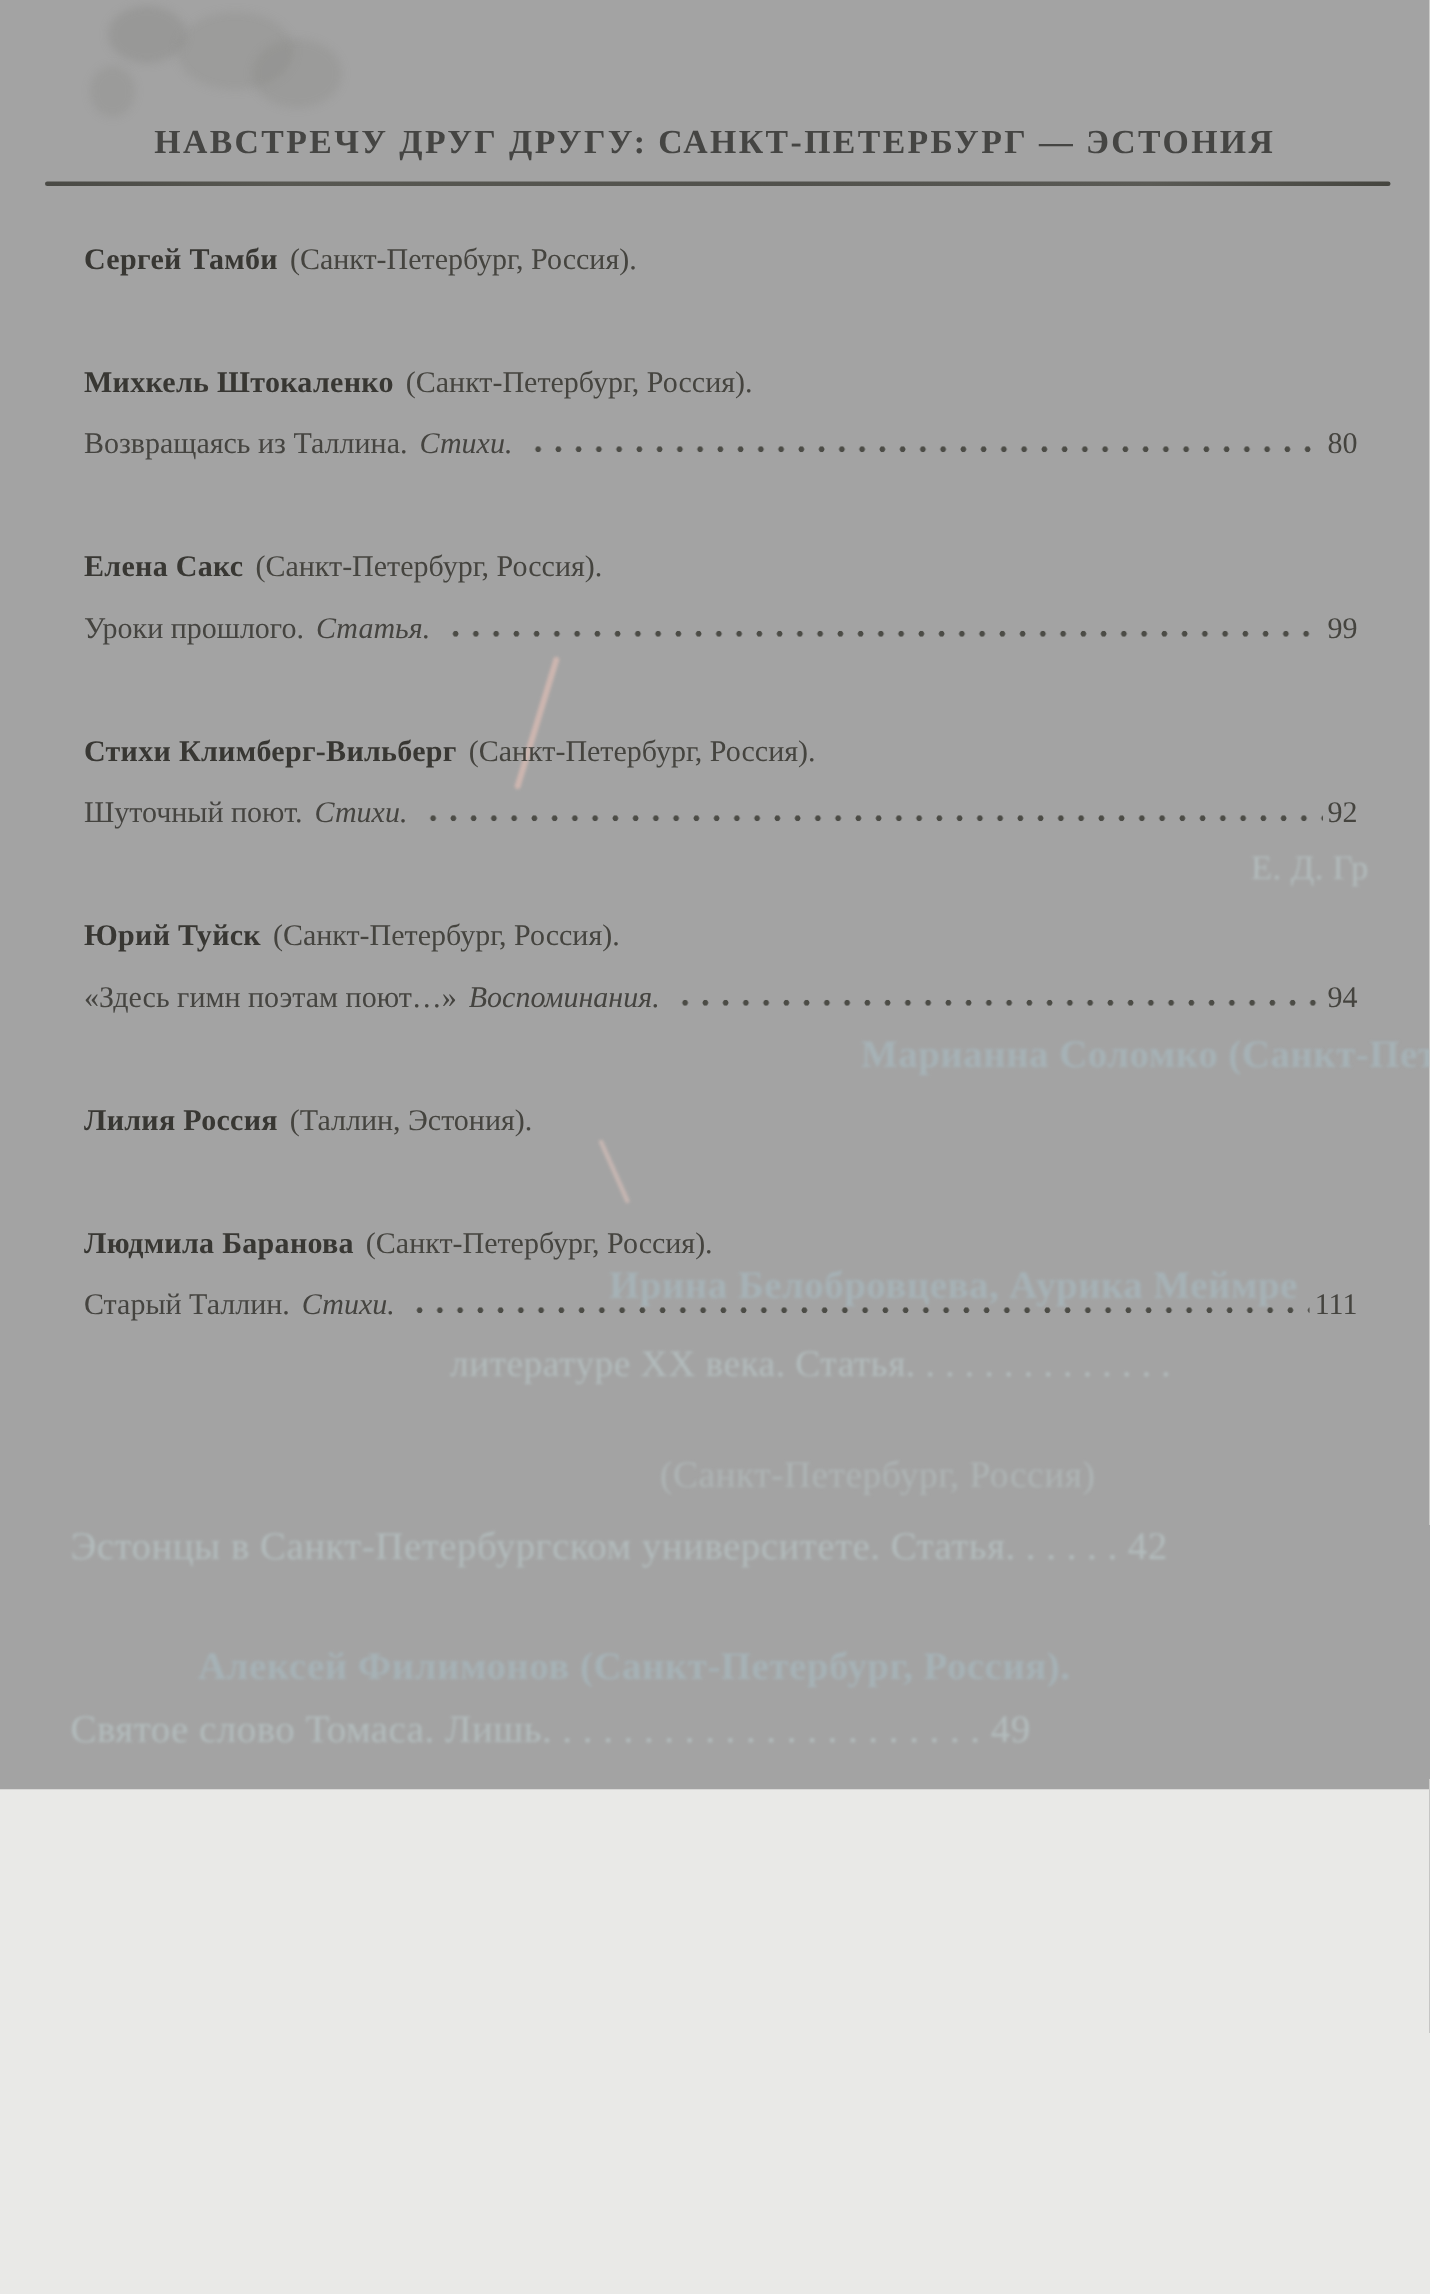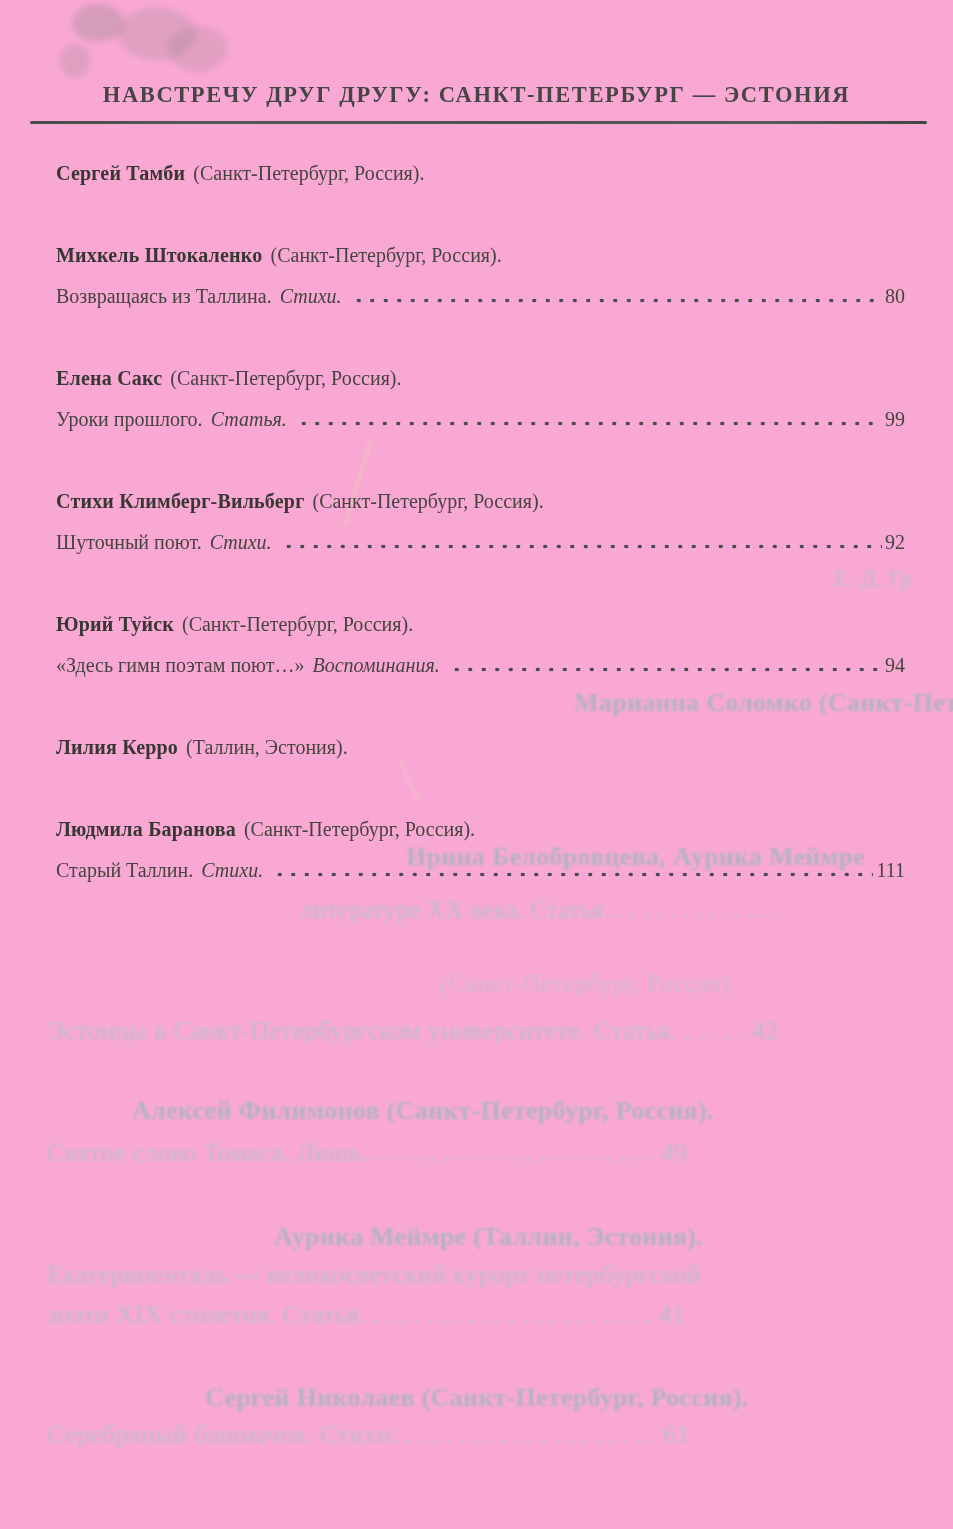--- a/index.html
+++ b/index.html
@@ -1,20 +1,20 @@
 <!DOCTYPE html>
 <html><head>
 <meta charset="utf-8">
 <style>
   html,body{margin:0;padding:0;background:#e9e9e7;}
   .page{
     position:relative;
-    width:953px;height:1529px;
+    width:953px;height:1193px;
     margin:0 auto;
-    background:#f9a8d4;
+    background:#a3a3a3;
     overflow:hidden;
     font-family:"Liberation Serif","DejaVu Serif",serif;
     color:#454440;
   }
   
   .header-title{
     position:absolute;top:82px;left:0;right:0;
     text-align:center;
     font-weight:bold;
     font-size:22.5px;
@@ -160,21 +160,21 @@
       <div class="line flexline">
         <span>«Здесь гимн поэтам поют…»</span>
         <span class="genre">Воспоминания.</span>
         <span class="dots"></span>
         <span class="pgnum">94</span>
       </div>
     </div>
 
     <div class="entry">
       <div class="line">
-        <span class="author">Лилия Керро</span><span class="loc">(Таллин, Эстония).</span>
+        <span class="author">Лилия Россия</span><span class="loc">(Таллин, Эстония).</span>
       </div>
     </div>
 
     <div class="entry">
       <div class="line">
         <span class="author">Людмила Баранова</span><span class="loc">(Санкт-Петербург, Россия).</span>
       </div>
       <div class="line flexline">
         <span>Старый Таллин.</span>
         <span class="genre">Стихи.</span>

